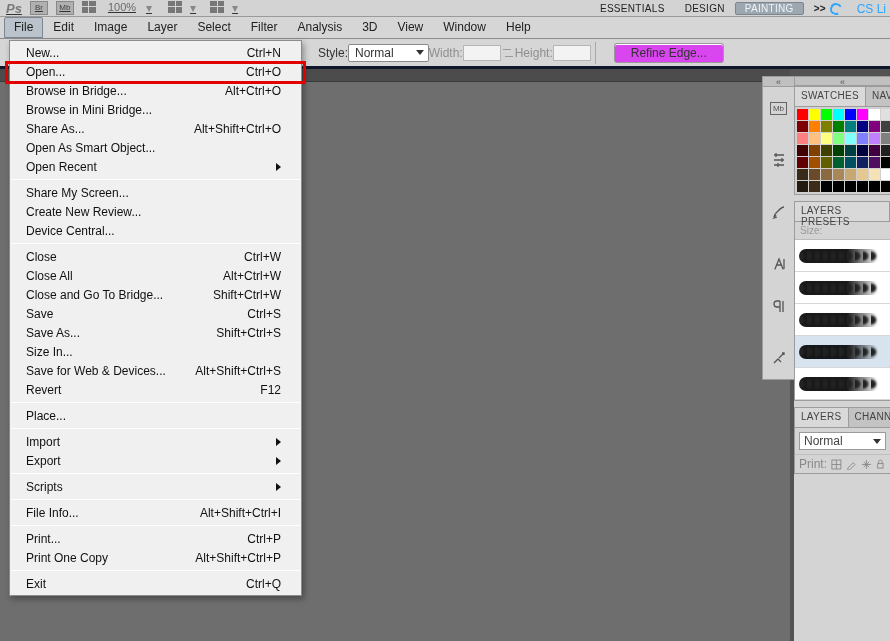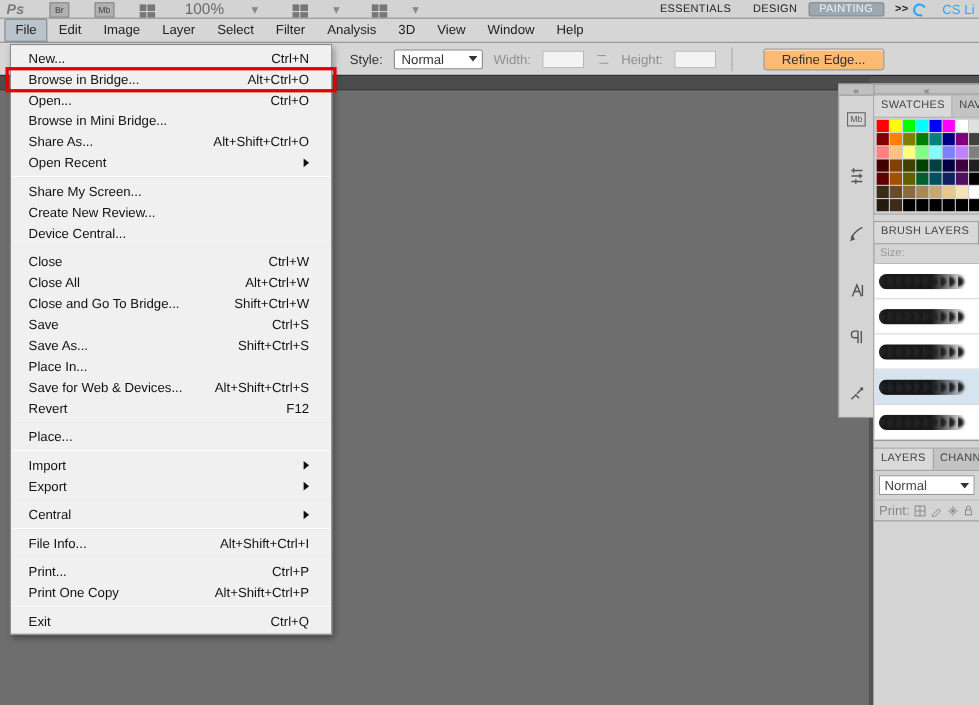--- a/index.html
+++ b/index.html
@@ -1,49 +1,49 @@
 <!DOCTYPE html>
 <html><head>
 <meta charset="utf-8">
 <style>
 * { margin:0; padding:0; box-sizing:border-box; font-family:"Segoe UI",Tahoma,Arial,sans-serif; font-size:12px; }
 body { width:890px; height:641px; background:#535353; overflow:hidden; position:relative; color:#333; }
 
 
 .topstrip { height:17px; background:#d3d3d3; border-bottom:1px solid #9a9a9a; display:flex; align-items:center; padding:0 6px; position:relative; }
-.topstrip-left { display:flex; gap:23px; align-items:flex-end; }
+.topstrip-left { display:flex; gap:8px; align-items:flex-start;text-decoration:underline; }
 .ts-icon { width:18px; height:14px; background:#b0b0b0; border:1px solid #888; display:flex; align-items:center; justify-content:center; font-size:8px; color:#444; }
-.ts-pct { color:#6a6a6a; font-size:14px; margin-left:4px; }
+.ts-pct { color:#6a6a6a; font-size:11px; margin-left:4px; }
 .ts-grid { width:14px; height:12px; display:grid; grid-template-columns:repeat(2,1fr); grid-template-rows:repeat(2,1fr); gap:1px; }
 .ts-grid span { background:#777; }
 .topstrip-right { position:absolute; right:4px; top:0; height:17px; display:flex; align-items:center; }
 .ws-btn { padding:1px 10px; font-size:10px; letter-spacing:.3px; color:#222; }
 .ws-active { background:#9da7b0; color:#eef4fa; border:1px solid #7a8793; border-radius:2px; padding:0 9px; }
 .ws-more { width:18px; text-align:center; font-weight:bold; }
 .cs { color:#2aa6ff; font-size:11px; display:flex; align-items:center; gap:15px; margin-left:6px; }
 .cs-icon { width:12px; height:12px; border:2px solid #2aa6ff; border-radius:50%; border-right-color:transparent; transform:rotate(20deg); }
 
 
 .menubar { height:22px; background:#d6d6d6; border-bottom:1px solid #8c8c8c; display:flex; align-items:stretch; padding:0 4px; }
 .menu-item { padding:3px 10px; color:#222; cursor:default; position:relative; }
 .menu-item.active { background:#bac2cb; border:1px solid #7e8791; padding:2px 9px; border-radius:2px 2px 0 0; }
 
 
-.optionsbar { height:30px; background:#d6d6d6; border-bottom:1px solid #0f172a; display:flex; align-items:center; padding-left:318px; gap:10px; color:#333; }
+.optionsbar { height:30px; background:#d6d6d6; border-bottom:3px solid #0f172a; display:flex; align-items:center; padding-left:318px; color:#333; }
 .optionsbar .sep { width:1px; height:22px; background:#a8a8a8; margin:0 4px; }
 .opt-label { color:#333; }
 .opt-label.disabled { color:#8f8f8f; }
 .opt-select { display:inline-flex; align-items:center; border:1px solid #8a8a8a; background:#fff; height:18px; padding:0 4px 0 6px; gap:22px; border-radius:2px; }
 .opt-select .tri { width:0; height:0; border-left:4px solid transparent; border-right:4px solid transparent; border-top:5px solid #333; }
 .opt-numbox { width:38px; height:16px; background:#f3f3f3; border:1px solid #b6b6b6; }
 .swap-icon { width:14px; height:14px; position:relative; color:#999; }
 .swap-icon::before,.swap-icon::after { content:""; position:absolute; width:8px; height:0; border-top:1px solid #999; }
 .swap-icon::before { top:3px; left:2px; }
 .swap-icon::after { bottom:3px; right:2px; }
-.refine-btn { margin-left:14px; border:1px solid #9a9a9a; background:#fdba74; border-radius:3px; height:20px; padding:0 16px; color:#333; box-shadow:inset 0 1px 0 #fff; }
+.refine-btn { margin-left:14px; border:1px solid #9a9a9a; background:#d946ef; border-radius:3px; height:20px; padding:0 16px; color:#333; box-shadow:inset 0 1px 0 #fff; }
 
 
 .canvas-area { position:absolute; left:0; top:69px; right:100px; bottom:0; background:#6e6e6e; }
 .doc-tabstrip { height:13px; background:#4c4c4c; border-bottom:1px solid #3a3a3a; }
 
 
 .dropdown { position:absolute; left:9px; top:40px; width:293px; background:#f0f0f0; border:1px solid #8b8b8b; box-shadow:2px 3px 6px rgba(0,0,0,.35); padding:2px 0; z-index:50; }
 .dd-row { display:flex; justify-content:space-between; align-items:center; height:19px; padding:0 20px 0 16px; color:#111; cursor:default; }
 .dd-row .arrow { width:0; height:0; border-top:4px solid transparent; border-bottom:4px solid transparent; border-left:5px solid #111; }
 .dd-sep { height:1px; background:#c6c6c6; border-bottom:1px solid #fff; margin:3px 1px; }
@@ -159,35 +159,38 @@
 <div class="canvas-area">
   <div class="doc-tabstrip"></div>
 </div>
 
 <div class="dropdown" id="file-menu">
     <div class="dd-row">
       <span>New...</span>
       <span>Ctrl+N</span>
     </div>
     <div class="dd-row">
+      <span>Open...</span>
+      <span>Ctrl+O</span>
+    </div>
+    <div class="dd-row">
       <span>Browse in Bridge...</span>
       <span>Alt+Ctrl+O</span>
     </div>
     <div class="dd-row">
-      <span>Open...</span>
-      <span>Ctrl+O</span>
-    </div>
-    <div class="dd-row">
       <span>Browse in Mini Bridge...</span>
     </div>
     <div class="dd-row">
       <span>Share As...</span>
       <span>Alt+Shift+Ctrl+O</span>
     </div>
     <div class="dd-row">
+      <span>Open As Smart Object...</span>
+    </div>
+    <div class="dd-row">
       <span>Open Recent</span>
       <span class="arrow"></span>
     </div>
     <div class="dd-sep"></div>
     <div class="dd-row">
       <span>Share My Screen...</span>
     </div>
     <div class="dd-row">
       <span>Create New Review...</span>
     </div>
@@ -209,21 +212,21 @@
     </div>
     <div class="dd-row">
       <span>Save</span>
       <span>Ctrl+S</span>
     </div>
     <div class="dd-row">
       <span>Save As...</span>
       <span>Shift+Ctrl+S</span>
     </div>
     <div class="dd-row">
-      <span>Place In...</span>
+      <span>Size In...</span>
     </div>
     <div class="dd-row">
       <span>Save for Web &amp; Devices...</span>
       <span>Alt+Shift+Ctrl+S</span>
     </div>
     <div class="dd-row">
       <span>Revert</span>
       <span>F12</span>
     </div>
     <div class="dd-sep"></div>
@@ -234,21 +237,21 @@
     <div class="dd-row">
       <span>Import</span>
       <span class="arrow"></span>
     </div>
     <div class="dd-row">
       <span>Export</span>
       <span class="arrow"></span>
     </div>
     <div class="dd-sep"></div>
     <div class="dd-row">
-      <span>Central</span>
+      <span>Scripts</span>
       <span class="arrow"></span>
     </div>
     <div class="dd-sep"></div>
     <div class="dd-row">
       <span>File Info...</span>
       <span>Alt+Shift+Ctrl+I</span>
     </div>
     <div class="dd-sep"></div>
     <div class="dd-row">
       <span>Print...</span>
@@ -368,21 +371,21 @@
           <span style="background: rgb(0, 0, 0);"></span>
           <span style="background: rgb(0, 0, 0);"></span>
           <span style="background: rgb(0, 0, 0);"></span>
           <span style="background: rgb(0, 0, 0);"></span>
         </div>
     </div>
   </div>
 
   <div class="panel">
     <div class="panel-tabs">
-      <div class="tab active" style="flex:1">BRUSH LAYERS</div>
+      <div class="tab active" style="flex:1">LAYERS PRESETS</div>
     </div>
     <div class="bp-label">Size:</div>
     <div class="brush-list" id="brush-list">
         <div class="brush-item">
           <div class="brush-stroke"></div>
         </div>
         <div class="brush-item">
           <div class="brush-stroke"></div>
         </div>
         <div class="brush-item">

